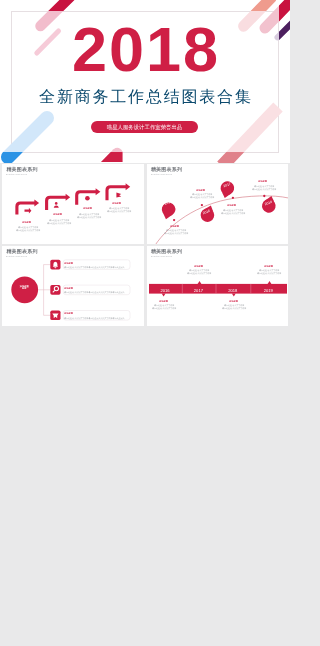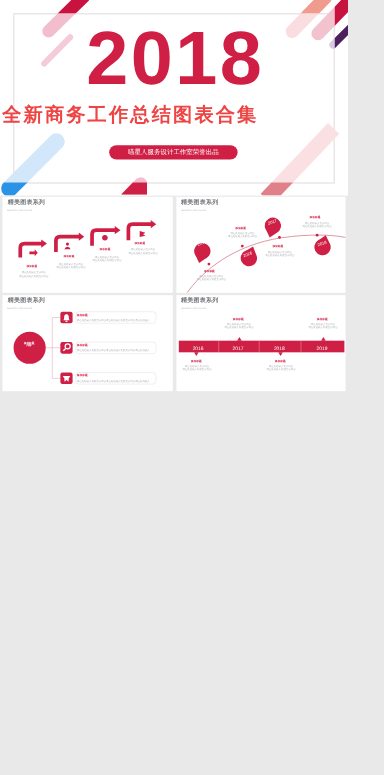--- a/index.html
+++ b/index.html
@@ -3,21 +3,21 @@
 <meta charset="utf-8">
 <style>
   html,body{margin:0;padding:0;}
   body{width:290px;height:646px;background:#e9e9ea;font-family:"Liberation Sans",sans-serif;overflow:hidden;}
   .page{position:relative;width:290px;height:646px;background:#e9e9ea;}
 
   
   .cover{position:absolute;left:0;top:0;width:290px;height:163px;background:#fff;overflow:hidden;}
   .cover-frame{position:absolute;left:11px;top:11px;width:268px;height:142px;border:1px solid #e6dfe2;box-sizing:border-box;}
   .cover-year{position:absolute;left:0;right:0;top:18px;text-align:center;font-size:63px;font-weight:700;color:#cf1f45;letter-spacing:2px;line-height:1;text-indent:2px;}
-  .cover-title{position:absolute;left:0;right:0;top:88.5px;text-align:left;font-size:16px;font-weight:700;color:#ef4444;letter-spacing:1.8px;line-height:1;text-indent:1.8px;}
+  .cover-title{position:absolute;left:0;right:0;top:88.5px;text-align:center;font-size:16px;font-weight:400;color:#0c4a6e;letter-spacing:1.8px;line-height:1;text-indent:1.8px;}
   .cover-badge{position:absolute;left:91px;top:120.5px;width:107px;height:12.5px;line-height:12.5px;border-radius:6.5px;background:#cf1f45;color:#fff;font-size:5.4px;white-space:nowrap;text-align:center;letter-spacing:0px;}
 
   
   .grid{position:absolute;left:0;top:0;width:290px;height:646px;}
   .thumb{position:absolute;width:141.5px;height:80px;background:#fff;overflow:hidden;}
   .th-head{position:absolute;left:4.4px;top:3.3px;}
   .th-title{font-size:5px;font-weight:700;color:#75787d;letter-spacing:0.2px;line-height:1;white-space:nowrap;}
   .th-sub{margin-top:1.4px;font-size:4px;color:#b4b7bb;letter-spacing:0.25px;line-height:1;white-space:nowrap;transform:scale(0.49);transform-origin:0 0;}
   .art{position:absolute;left:0;top:0;}
   .lbl{position:absolute;white-space:nowrap;line-height:1;}

